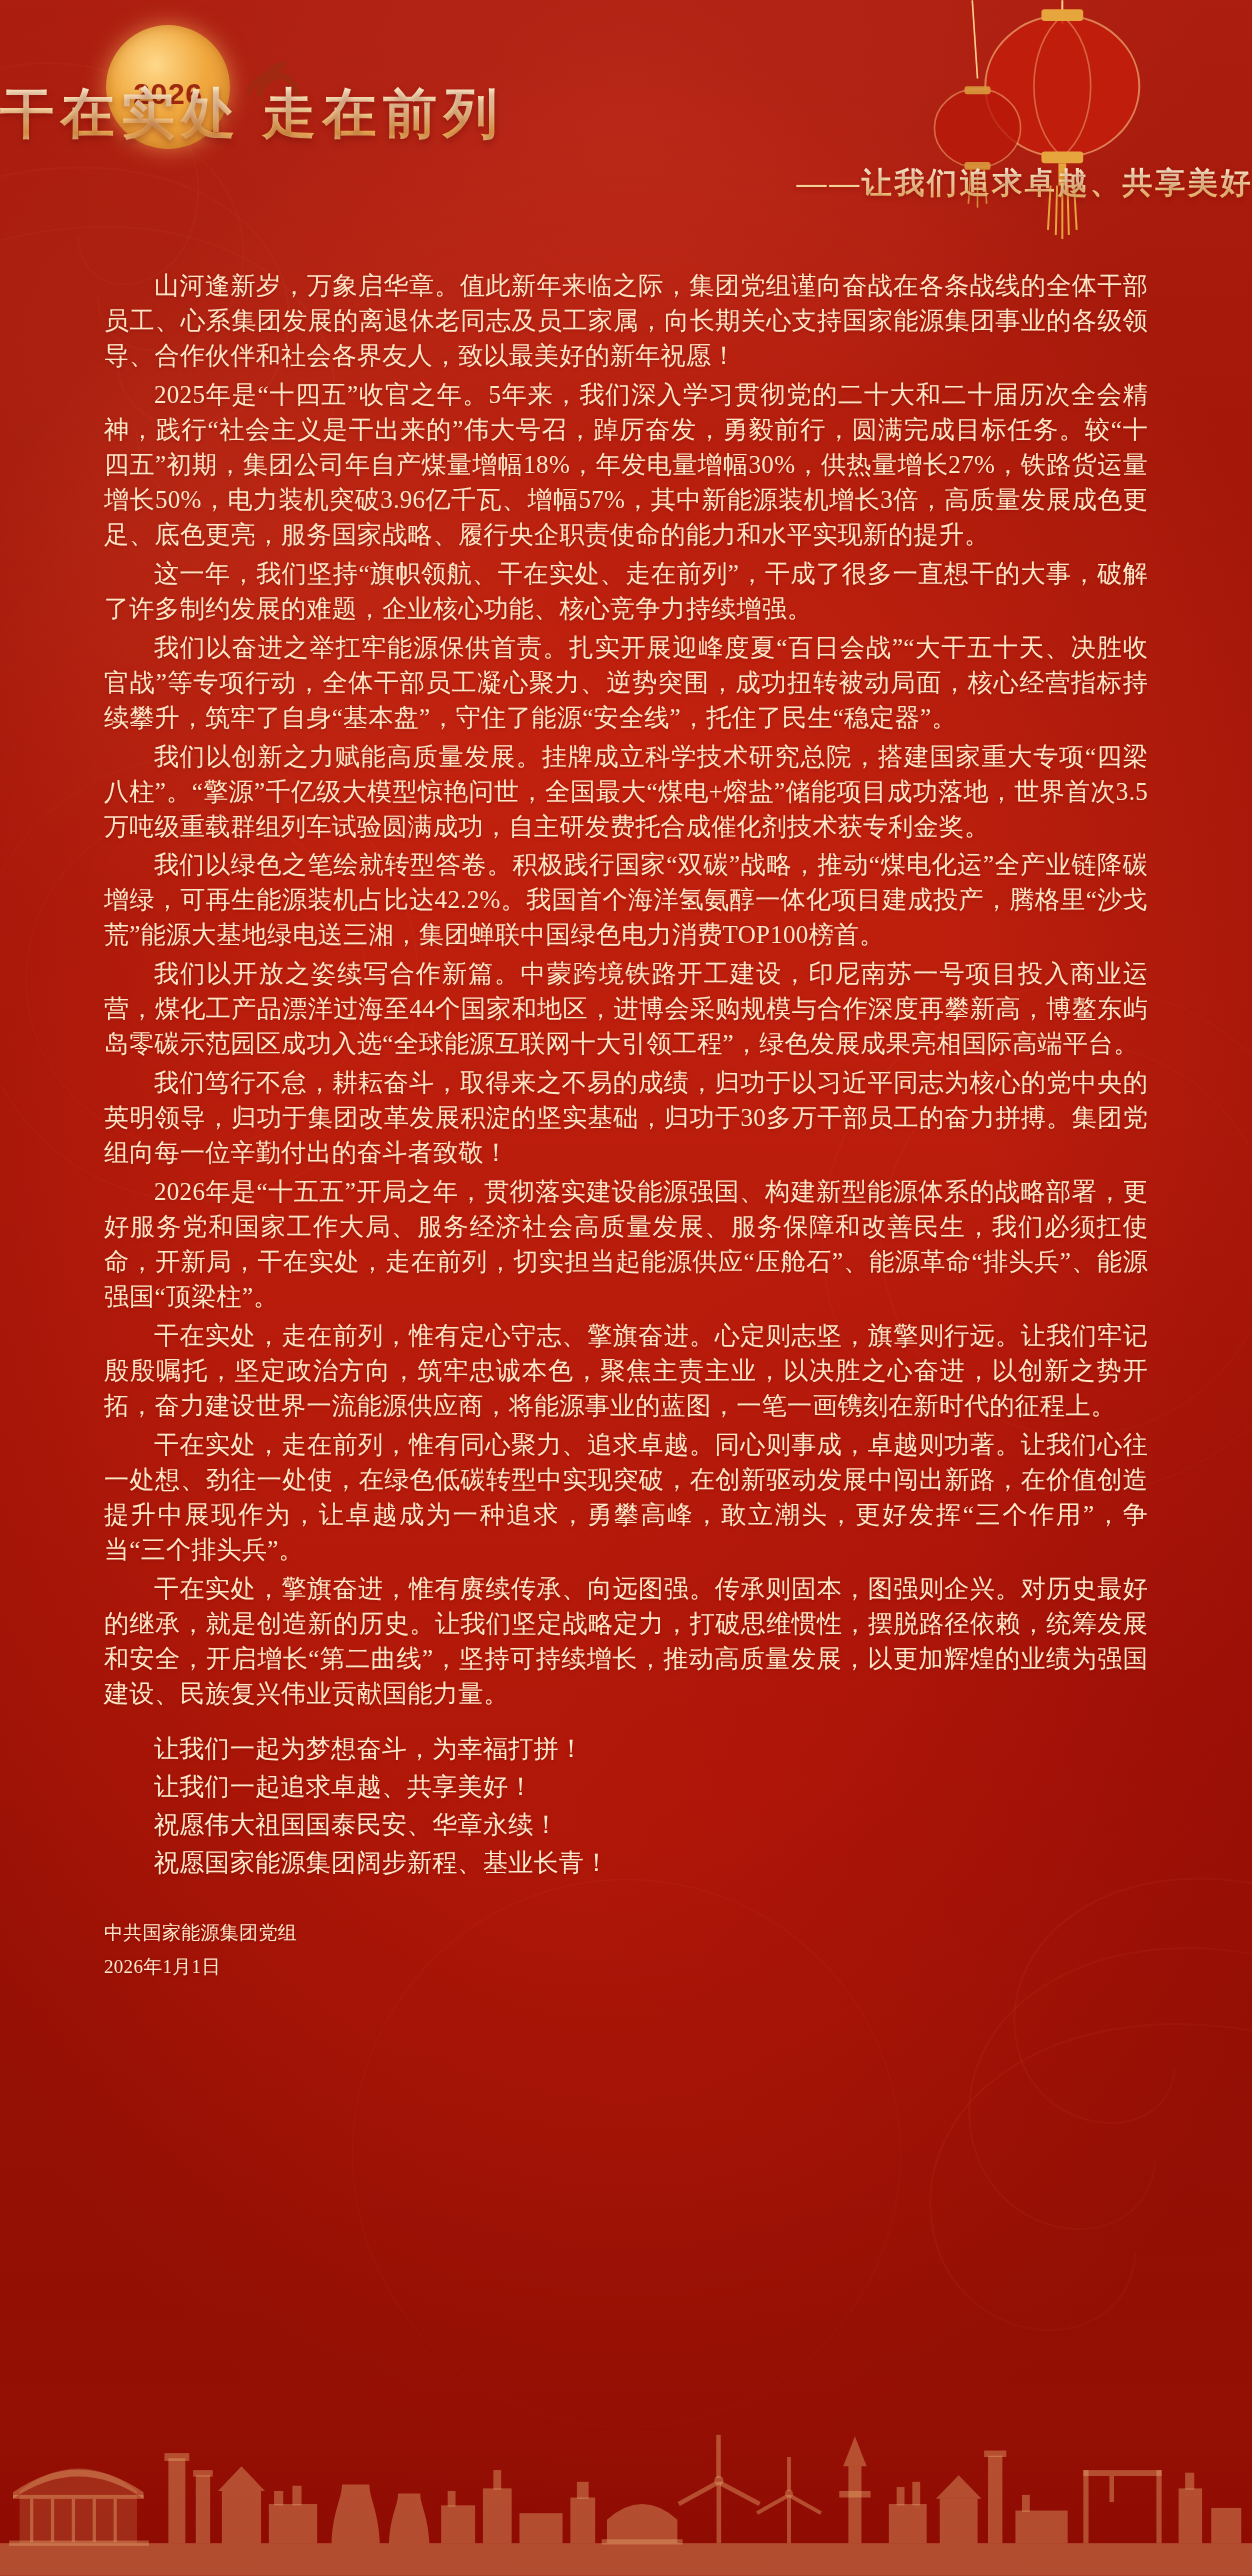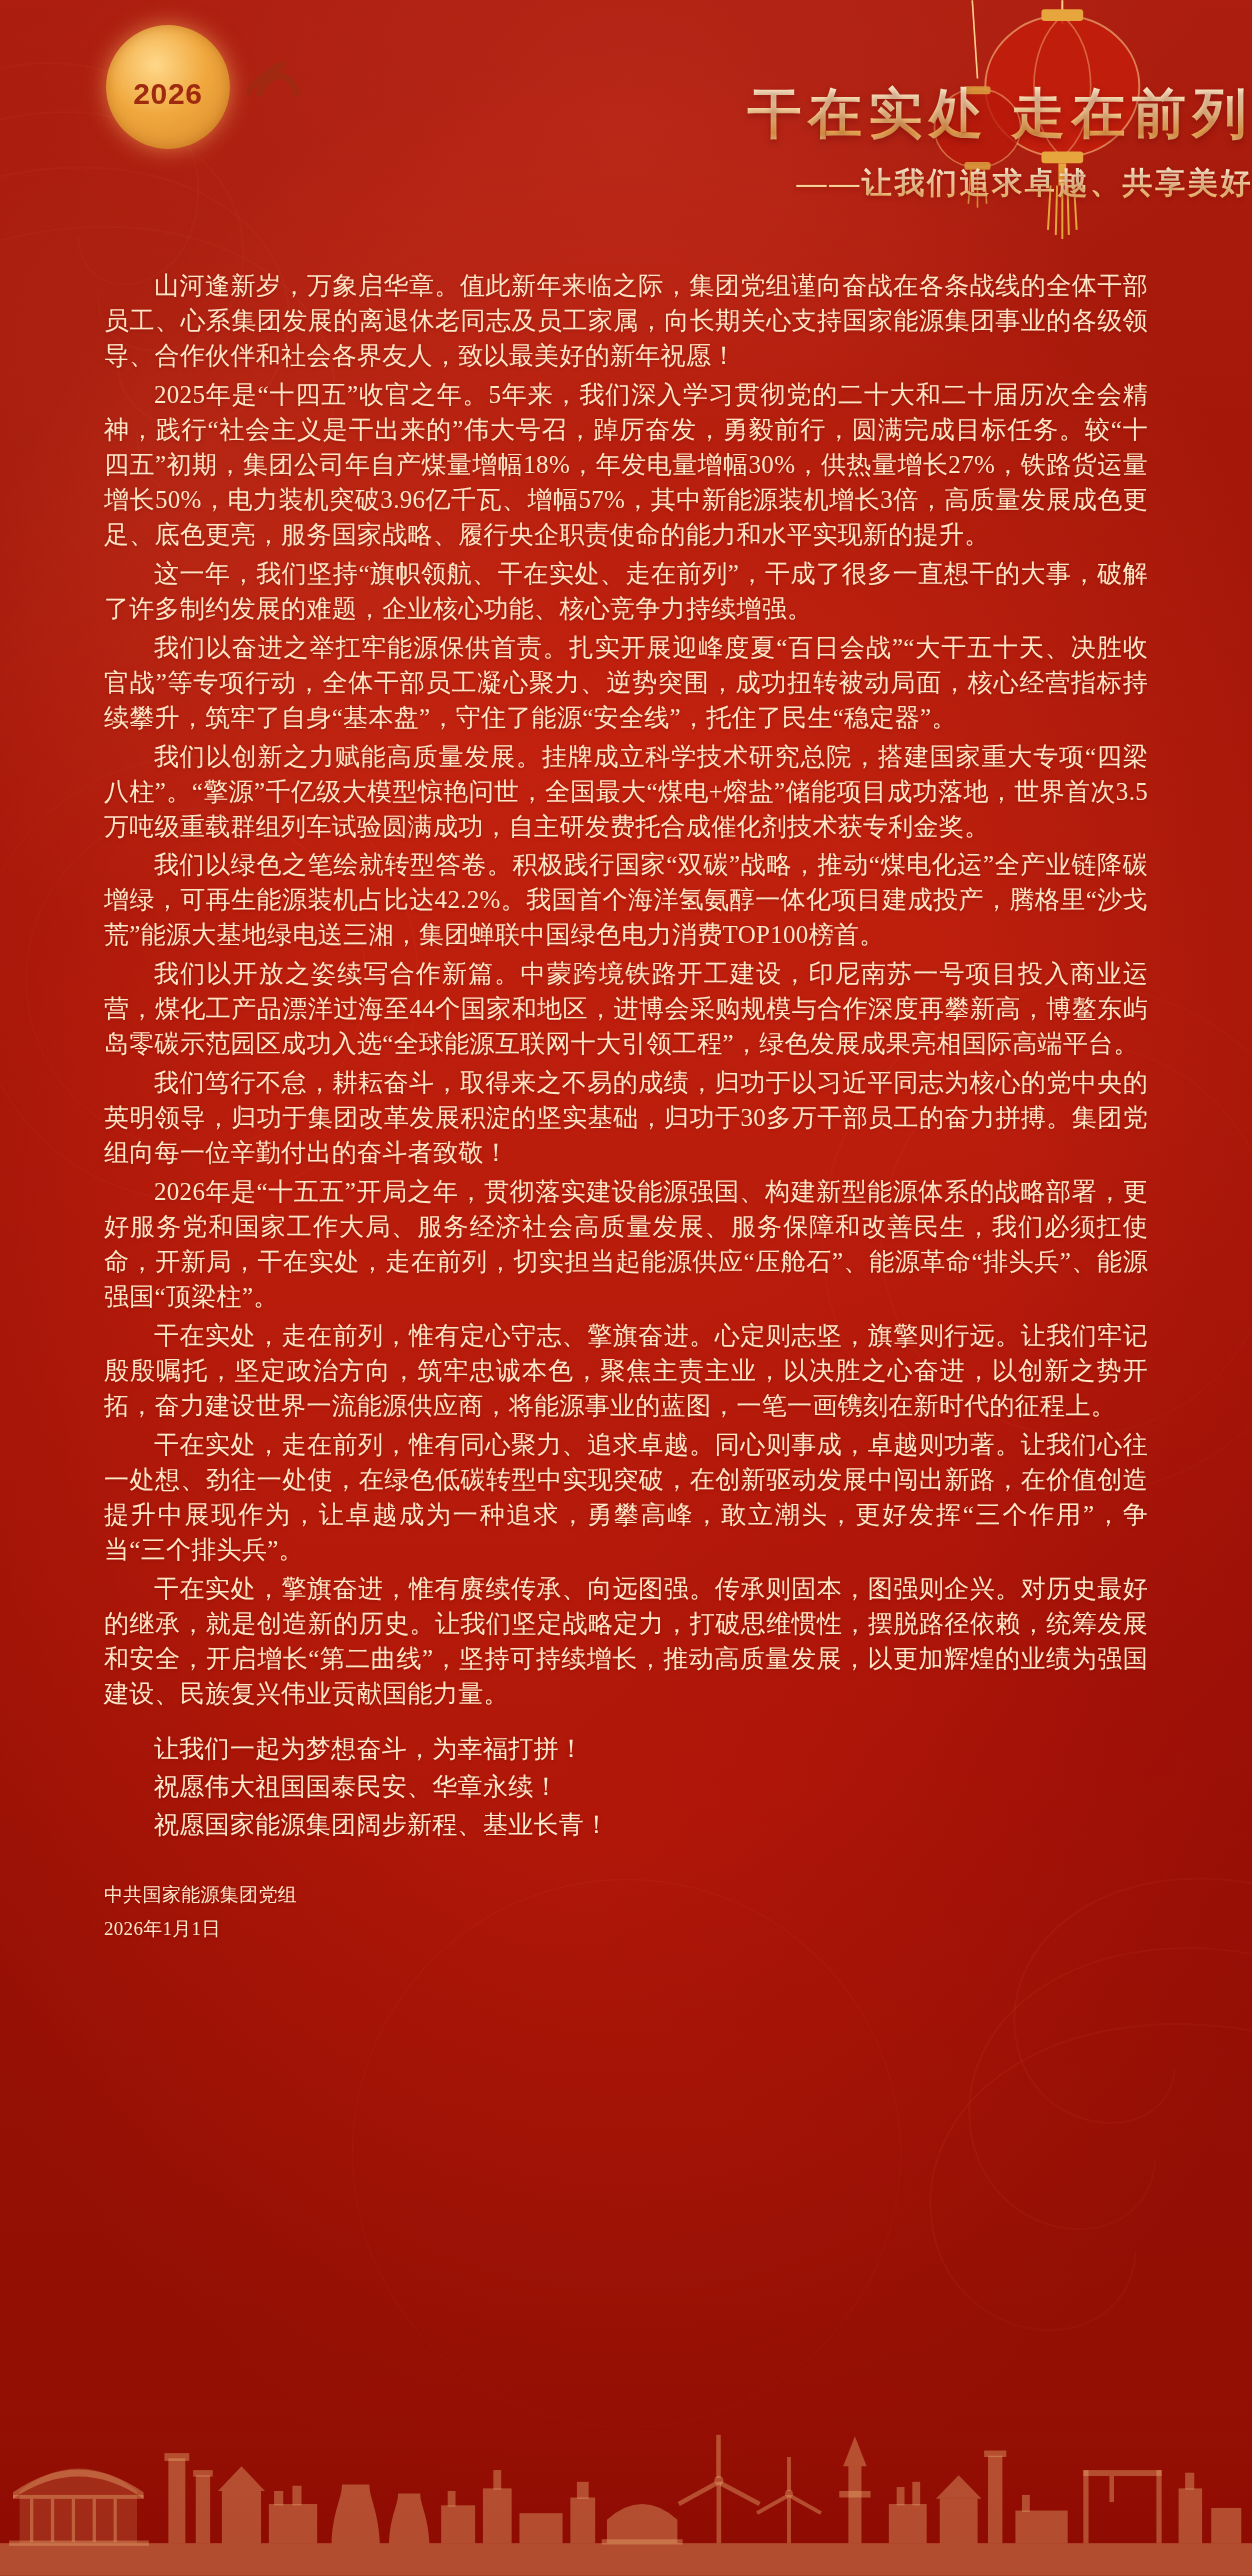--- a/index.html
+++ b/index.html
@@ -36,25 +36,25 @@
   
   .header {
     position: absolute;
     top: 0; left: 0; right: 0;
     height: 261px;
   }
   .title-main {
     position: absolute;
     top: 78px;
     left: 0; right: 0;
-    text-align: right;
+    text-align: left;
     font-size: 54px;
     letter-spacing: 6.5px;
     font-weight: bold;
-    font-family: Liberation Sans, sans-serif;
+    font-family: Liberation Serif, serif;
     color: #ffe9c8;
     background: linear-gradient(180deg, #fff6e0 0%, #ffe0a6 45%, #f0b055 75%, #ffeec4 100%);
     -webkit-background-clip: text;
     background-clip: text;
     -webkit-text-fill-color: transparent;
     text-shadow: 0 2.6px 6.5px rgba(90,0,0,0.35);
   }
   .title-sub {
     position: absolute;
     top: 163px;
@@ -246,20 +246,21 @@
     <p class="para">我们以绿色之笔绘就转型答卷。积极践行国家“双碳”战略，推动“煤电化运”全产业链降碳增绿，可再生能源装机占比达42.2%。我国首个海洋氢氨醇一体化项目建成投产，腾格里“沙戈荒”能源大基地绿电送三湘，集团蝉联中国绿色电力消费TOP100榜首。</p>
     <p class="para">我们以开放之姿续写合作新篇。中蒙跨境铁路开工建设，印尼南苏一号项目投入商业运营，煤化工产品漂洋过海至44个国家和地区，进博会采购规模与合作深度再攀新高，博鳌东屿岛零碳示范园区成功入选“全球能源互联网十大引领工程”，绿色发展成果亮相国际高端平台。</p>
     <p class="para">我们笃行不怠，耕耘奋斗，取得来之不易的成绩，归功于以习近平同志为核心的党中央的英明领导，归功于集团改革发展积淀的坚实基础，归功于30多万干部员工的奋力拼搏。集团党组向每一位辛勤付出的奋斗者致敬！</p>
     <p class="para">2026年是“十五五”开局之年，贯彻落实建设能源强国、构建新型能源体系的战略部署，更好服务党和国家工作大局、服务经济社会高质量发展、服务保障和改善民生，我们必须扛使命，开新局，干在实处，走在前列，切实担当起能源供应“压舱石”、能源革命“排头兵”、能源强国“顶梁柱”。</p>
     <p class="para">干在实处，走在前列，惟有定心守志、擎旗奋进。心定则志坚，旗擎则行远。让我们牢记殷殷嘱托，坚定政治方向，筑牢忠诚本色，聚焦主责主业，以决胜之心奋进，以创新之势开拓，奋力建设世界一流能源供应商，将能源事业的蓝图，一笔一画镌刻在新时代的征程上。</p>
     <p class="para">干在实处，走在前列，惟有同心聚力、追求卓越。同心则事成，卓越则功著。让我们心往一处想、劲往一处使，在绿色低碳转型中实现突破，在创新驱动发展中闯出新路，在价值创造提升中展现作为，让卓越成为一种追求，勇攀高峰，敢立潮头，更好发挥“三个作用”，争当“三个排头兵”。</p>
     <p class="para">干在实处，擎旗奋进，惟有赓续传承、向远图强。传承则固本，图强则企兴。对历史最好的继承，就是创造新的历史。让我们坚定战略定力，打破思维惯性，摆脱路径依赖，统筹发展和安全，开启增长“第二曲线”，坚持可持续增长，推动高质量发展，以更加辉煌的业绩为强国建设、民族复兴伟业贡献国能力量。</p>
 
     <div class="wishes">
       <p class="wish">让我们一起为梦想奋斗，为幸福打拼！</p>
+      <p class="wish">让我们一起追求卓越、共享美好！</p>
       <p class="wish">祝愿伟大祖国国泰民安、华章永续！</p>
       <p class="wish">祝愿国家能源集团阔步新程、基业长青！</p>
     </div>
 
     <div class="signature">
       <div class="sig-line">中共国家能源集团党组</div>
       <div class="sig-line">2026年1月1日</div>
     </div>
   </div>
 

